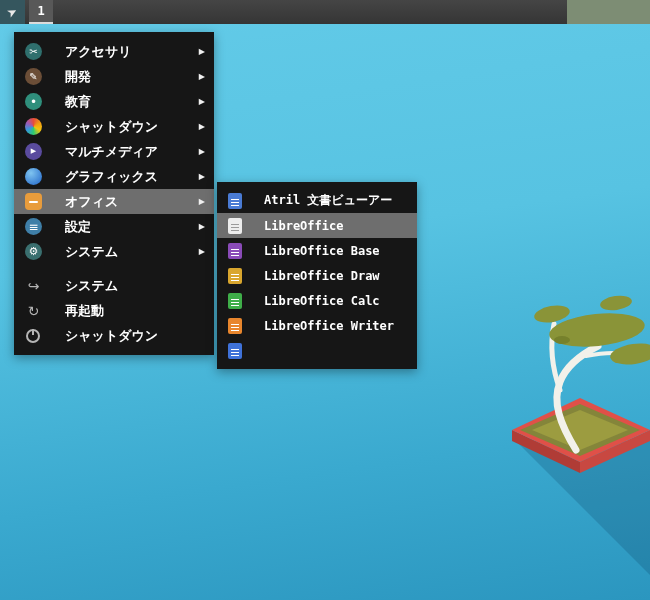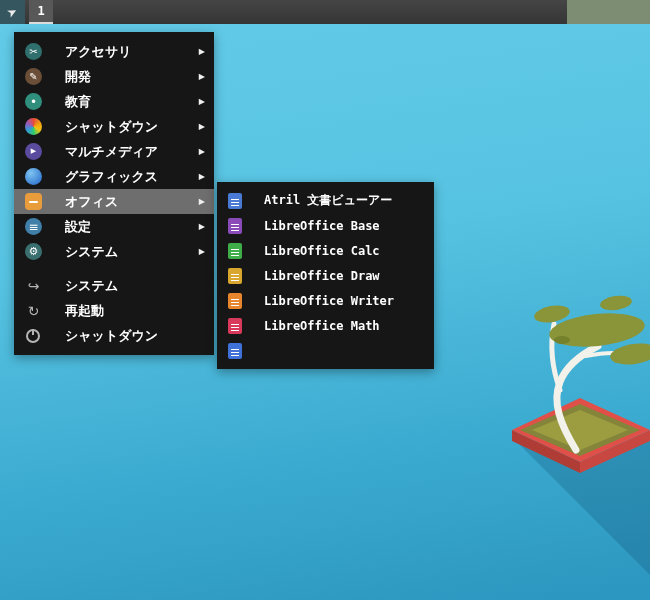--- a/index.html
+++ b/index.html
@@ -32,21 +32,21 @@
   .bar-fill{ flex:1; }
   .status-area{ width:83px; height:24px; background:#7d8d74; }
 
   
   .menu{
     position:absolute; left:14px; top:32px; width:200px;
     background:#161616; padding:7px 0; z-index:6;
     box-shadow:0 3px 10px rgba(0,0,0,.35);
   }
   .submenu{
-    position:absolute; left:217px; top:182px; width:217px;
+    position:absolute; left:217px; top:182px; width:200px;
     background:#161616; padding:6px 0; z-index:7;
     box-shadow:0 3px 10px rgba(0,0,0,.35);
   }
   .mi,.smi{
     height:25px; display:flex; align-items:center;
     padding:0 9px 0 11px; cursor:pointer; color:#fff;gap:13px;
   }
   .mi.sel,.smi.sel{ background:#6e6e6e; }
   .mi .lbl{
     font-family:"DejaVu Sans Mono","DejaVu Sans",sans-serif;
@@ -212,45 +212,45 @@
 
   </div>
 
   <div class="submenu">
 
     <div class="smi">
       <span class="sic sic-atril"></span>
       <span class="lbl">Atril 文書ビューアー</span>
     </div>
 
+    <div class="smi sel">
+      <span class="sic sic-lo"></span>
+      <span class="lbl">LibreOffice</span>
+    </div>
 
     <div class="smi">
       <span class="sic sic-base"></span>
       <span class="lbl">LibreOffice Base</span>
     </div>
 
     <div class="smi">
+      <span class="sic sic-draw"></span>
+      <span class="lbl">LibreOffice Draw</span>
+    </div>
+
+    <div class="smi">
       <span class="sic sic-calc"></span>
       <span class="lbl">LibreOffice Calc</span>
     </div>
 
     <div class="smi">
-      <span class="sic sic-draw"></span>
-      <span class="lbl">LibreOffice Draw</span>
-    </div>
-
-    <div class="smi">
       <span class="sic sic-impress"></span>
       <span class="lbl">LibreOffice Writer</span>
     </div>
 
-    <div class="smi">
-      <span class="sic sic-math"></span>
-      <span class="lbl">LibreOffice Math</span>
-    </div>
 
     <div class="smi">
       <span class="sic sic-writer"></span>
     </div>
 
   </div>
 
 </div>
 
 </body></html>

